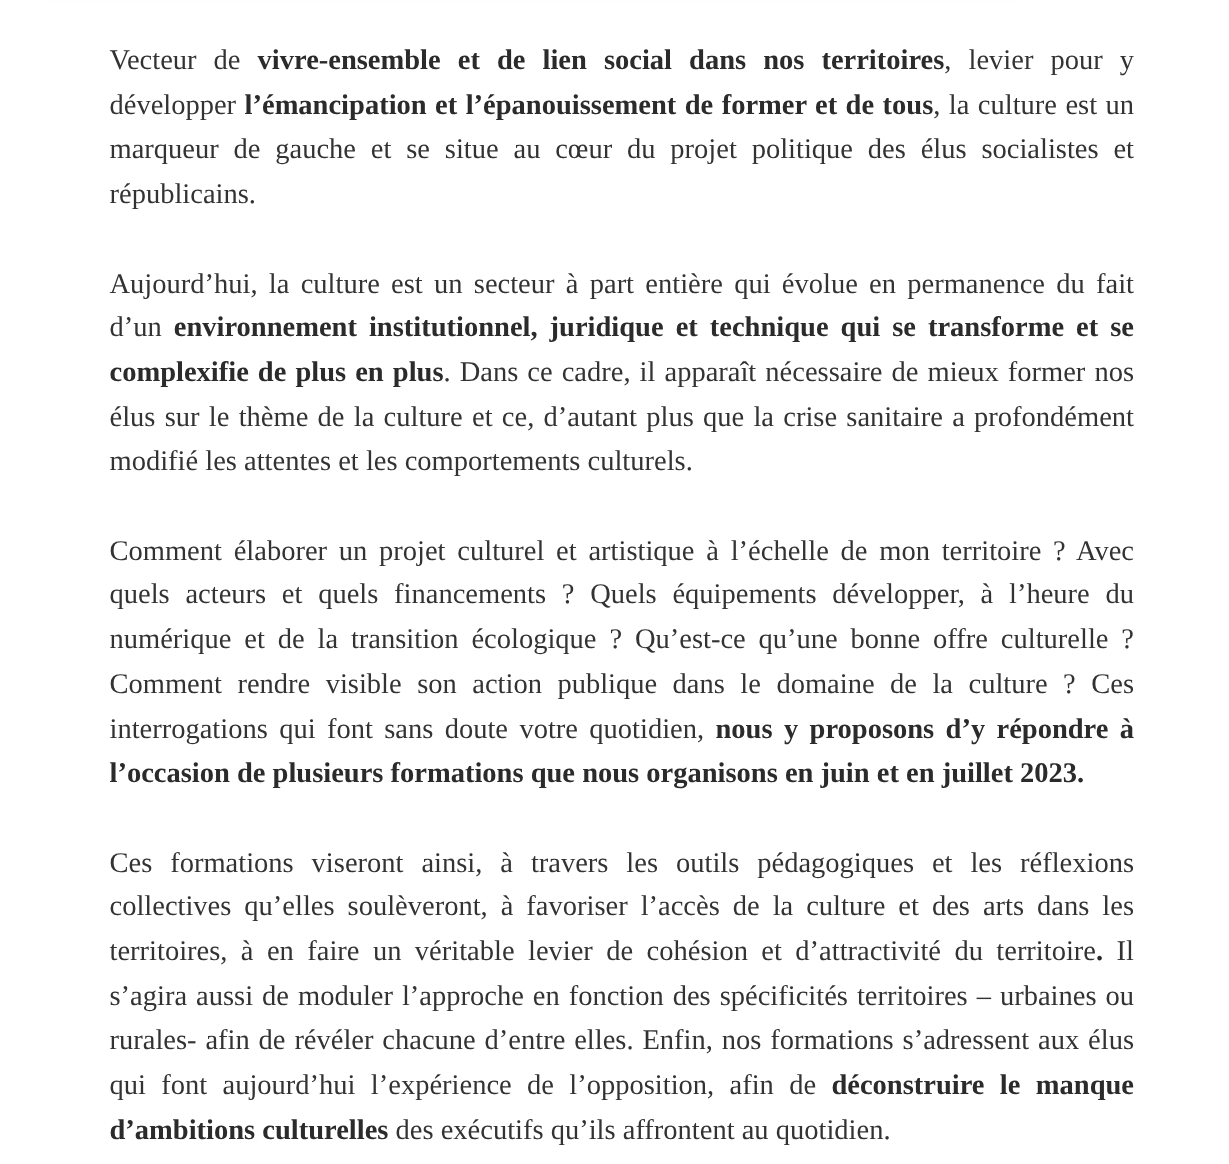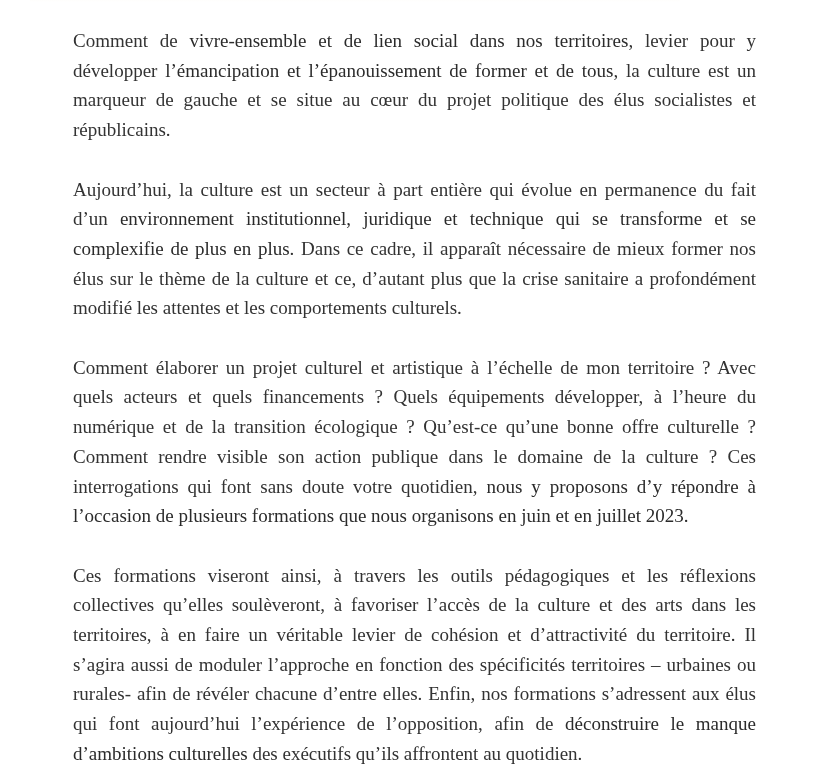--- a/index.html
+++ b/index.html
@@ -30,32 +30,32 @@
       font-size: 19px;
       line-height: 29.7px;
       color: #333333;
     }
     .doc p {
       margin: 0 0 29.7px 0;
       text-align: justify;
       text-justify: inter-word;
     }
     .doc b {
-      font-weight: normal;
+      font-weight: bold;
       color: #2b2b2b;
     }
   </style>
 </head>
 <body>
 
 <div class="top-cut"></div>
 
 <div class="doc">
   <p>
-    <span>Comment de </span><b>vivre-ensemble et de lien social dans nos territoires</b><span>, levier pour y développer </span><b>l’émancipation et l’épanouissement de former et de tous</b><span>, la culture est un marqueur de gauche et se situe au cœur du projet politique des élus socialistes et républicains.</span>
+    <span>Vecteur de </span><b>vivre-ensemble et de lien social dans nos territoires</b><span>, levier pour y développer </span><b>l’émancipation et l’épanouissement de former et de tous</b><span>, la culture est un marqueur de gauche et se situe au cœur du projet politique des élus socialistes et républicains.</span>
   </p>
   <p>
     <span>Aujourd’hui, la culture est un secteur à part entière qui évolue en permanence du fait d’un </span><b>environnement institutionnel, juridique et technique qui se transforme et se complexifie de plus en plus</b><span>. Dans ce cadre, il apparaît nécessaire de mieux former nos élus sur le thème de la culture et ce, d’autant plus que la crise sanitaire a profondément modifié les attentes et les comportements culturels.</span>
   </p>
   <p>
     <span>Comment élaborer un projet culturel et artistique à l’échelle de mon territoire ? Avec quels acteurs et quels financements ? Quels équipements développer, à l’heure du numérique et de la transition écologique ? Qu’est-ce qu’une bonne offre culturelle ? Comment rendre visible son action publique dans le domaine de la culture ? Ces interrogations qui font sans doute votre quotidien, </span><b>nous y proposons d’y répondre à l’occasion de plusieurs formations que nous organisons en juin et en juillet 2023.</b>
   </p>
   <p>
     <span>Ces formations viseront ainsi, à travers les outils pédagogiques et les réflexions collectives qu’elles soulèveront, à favoriser l’accès de la culture et des arts dans les territoires, à en faire un véritable levier de cohésion et d’attractivité du territoire</span><b>.</b><span> Il s’agira aussi de moduler l’approche en fonction des spécificités territoires – urbaines ou rurales- afin de révéler chacune d’entre elles.  Enfin, nos formations s’adressent aux élus qui font aujourd’hui l’expérience de l’opposition, afin de </span><b>déconstruire le manque d’ambitions culturelles</b><span> des exécutifs qu’ils affrontent au quotidien.</span>
   </p>

